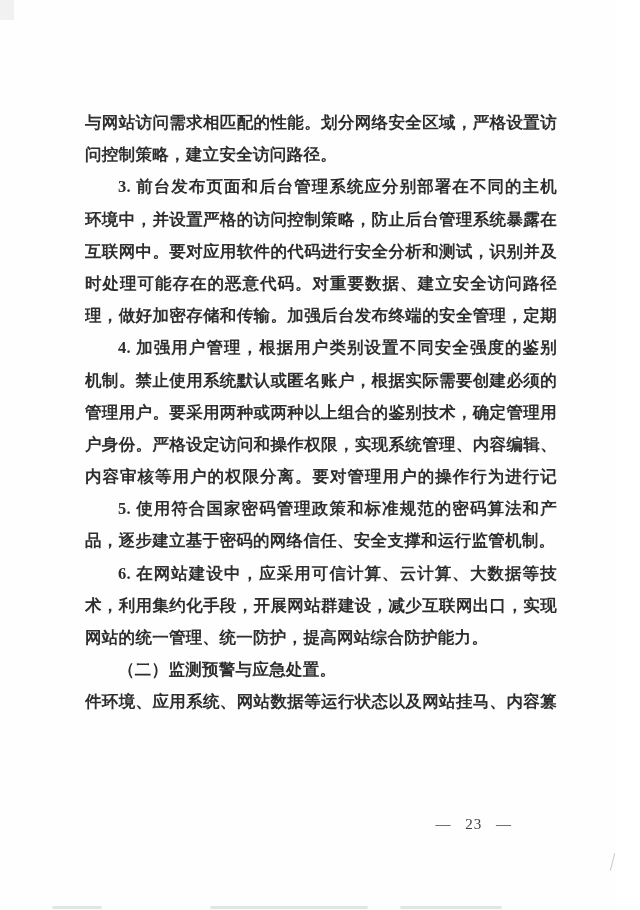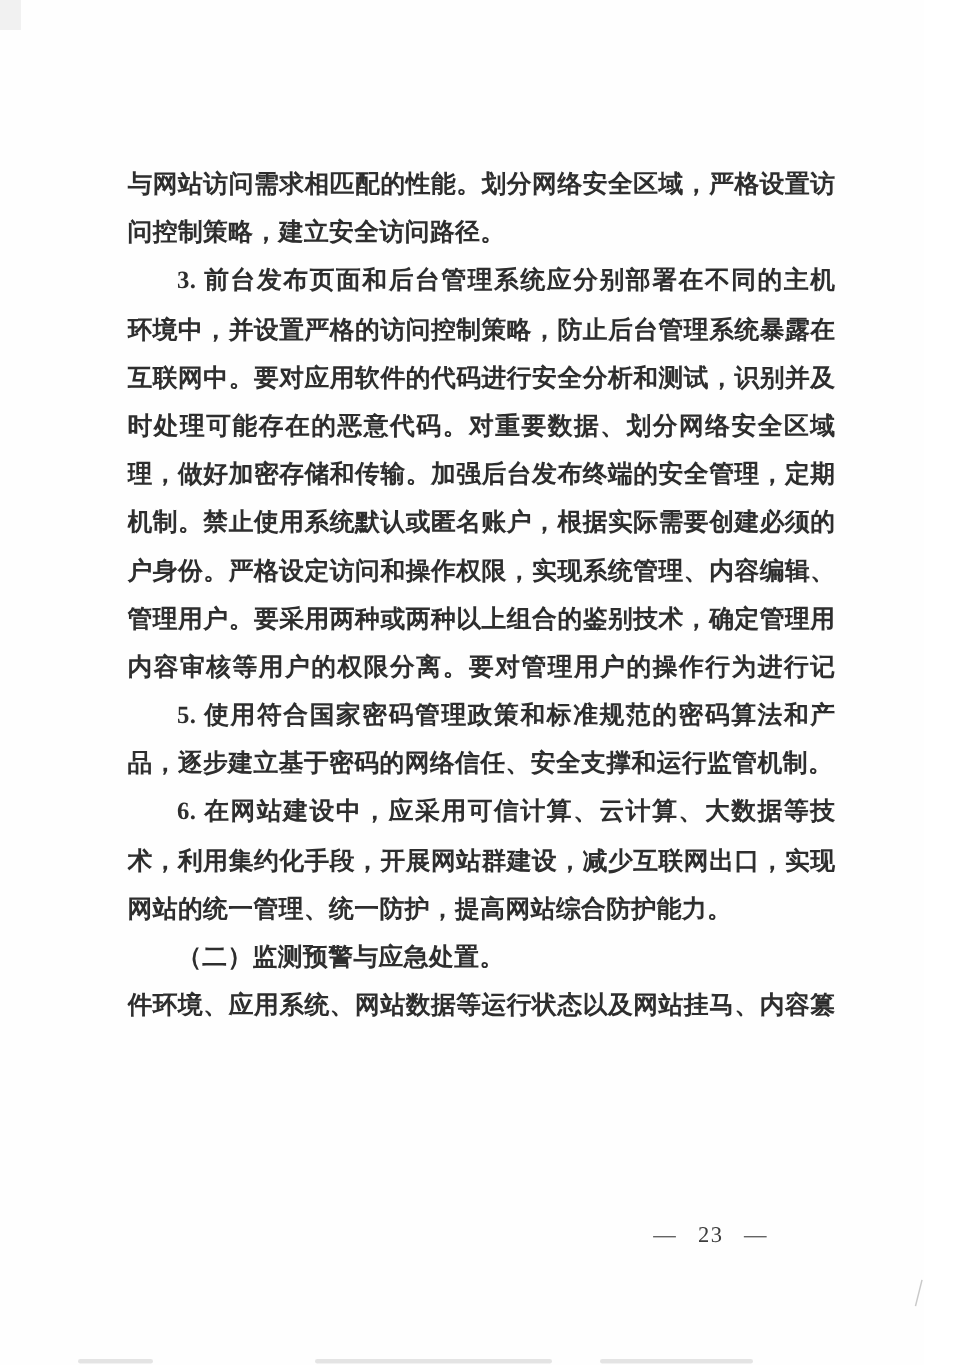--- a/index.html
+++ b/index.html
@@ -86,25 +86,26 @@
 <div class="page">
 
   <div class="corner-mark"></div>
 
   <div class="content">
       <div class="line full">与网站访问需求相匹配的性能。划分网络安全区域，严格设置访</div>
       <div class="line">问控制策略，建立安全访问路径。</div>
       <div class="line indent full">3. 前台发布页面和后台管理系统应分别部署在不同的主机</div>
       <div class="line full">环境中，并设置严格的访问控制策略，防止后台管理系统暴露在</div>
       <div class="line full">互联网中。要对应用软件的代码进行安全分析和测试，识别并及</div>
-      <div class="line full">时处理可能存在的恶意代码。对重要数据、划分网络安全区域</div>
+      <div class="line full">时处理可能存在的恶意代码。对重要数据、建立安全访问路径</div>
       <div class="line full">理，做好加密存储和传输。加强后台发布终端的安全管理，定期</div>
+      <div class="line indent full">4. 加强用户管理，根据用户类别设置不同安全强度的鉴别</div>
       <div class="line full">机制。禁止使用系统默认或匿名账户，根据实际需要创建必须的</div>
+      <div class="line full">管理用户。要采用两种或两种以上组合的鉴别技术，确定管理用</div>
       <div class="line full">户身份。严格设定访问和操作权限，实现系统管理、内容编辑、</div>
-      <div class="line full">管理用户。要采用两种或两种以上组合的鉴别技术，确定管理用</div>
       <div class="line full">内容审核等用户的权限分离。要对管理用户的操作行为进行记</div>
       <div class="line indent full">5. 使用符合国家密码管理政策和标准规范的密码算法和产</div>
       <div class="line">品，逐步建立基于密码的网络信任、安全支撑和运行监管机制。</div>
       <div class="line indent full">6. 在网站建设中，应采用可信计算、云计算、大数据等技</div>
       <div class="line full">术，利用集约化手段，开展网站群建设，减少互联网出口，实现</div>
       <div class="line">网站的统一管理、统一防护，提高网站综合防护能力。</div>
       <div class="line indent">（二）监测预警与应急处置。</div>
       <div class="line full">件环境、应用系统、网站数据等运行状态以及网站挂马、内容篡</div>
     </div>
 

